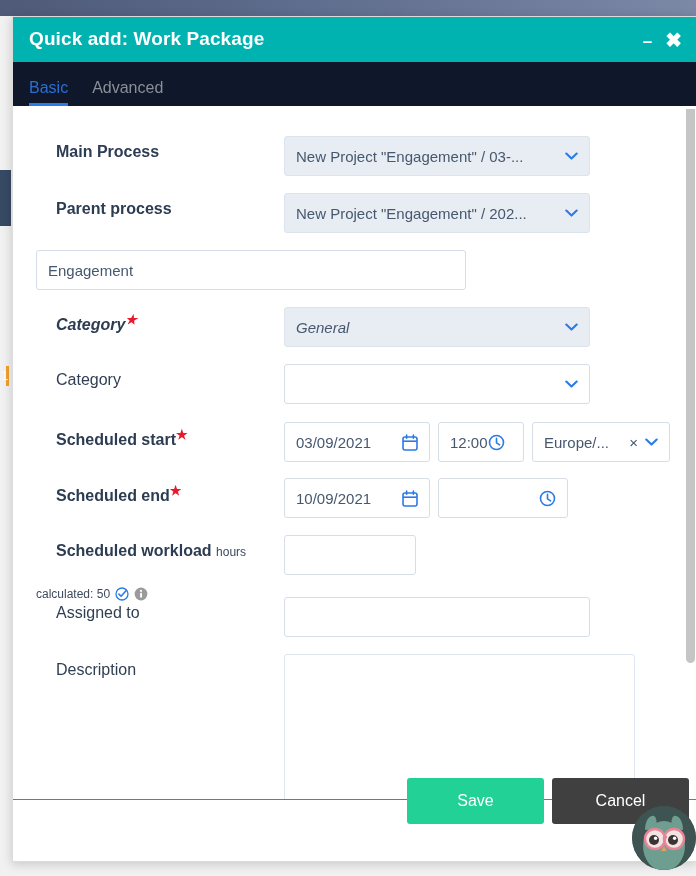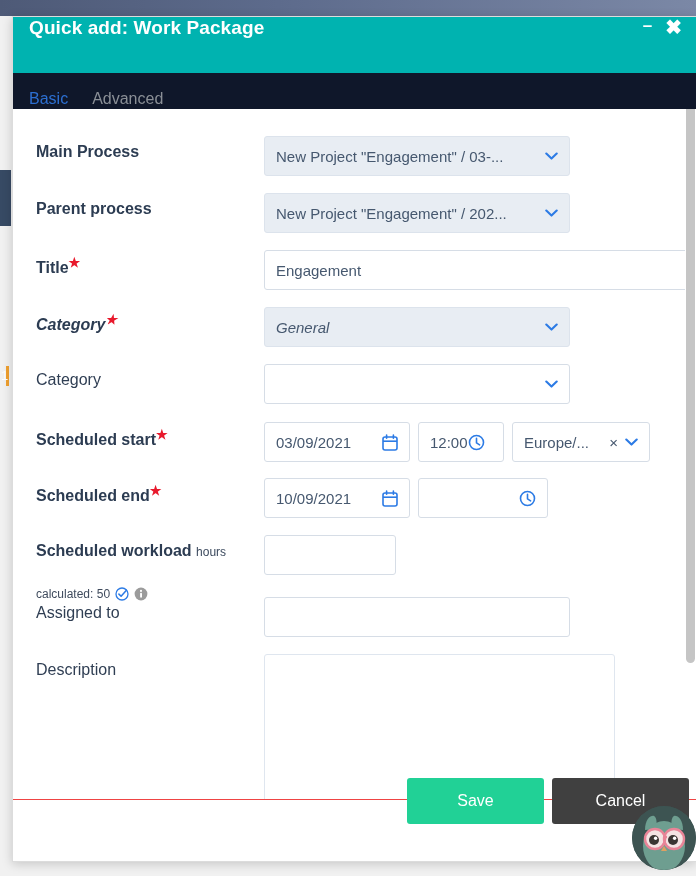--- a/index.html
+++ b/index.html
@@ -46,23 +46,23 @@
     width: 684px; height: 846px;
     background: #ffffff;
     border: 1px solid #dcdcdc;
     border-right: none;
     box-shadow: 0 2px 10px rgba(0,0,0,0.18);
     overflow: hidden;
   }
 
   
   #modal-titlebar {
-    height: 56px;
+    height: 45px;
     background: #00b3b0;
-    display: flex; align-items: flex-start;
+    display: flex; align-items: flex-end;
     padding: 0 14px 12px 16px;
   }
   #modal-title {
     flex: 1;
     color: #ffffff;
     font-size: 19px;
     font-weight: bold;
     letter-spacing: 0.1px;
     white-space: nowrap;
   }
@@ -132,20 +132,21 @@
     position: relative;
   }
   .row-label {
     width: 228px;
     flex: 0 0 228px;
     font-size: 16px;
     color: #2c3c52;
     font-weight: bold;
     padding-top: 6px;
     line-height: 1.2;
+    margin-left: 20px;
   }
   .row-label.normal { font-weight: normal; color: #2f3e53; }
   .req {
     color: #e8192c;
     font-size: 13px;
     vertical-align: super;
     line-height: 1;
   }
   .suffix {
     font-weight: normal;
@@ -319,23 +320,20 @@
           <span class="chev">
             <svg class="svg-ico" width="13" height="9" viewBox="0 0 13 9">
                 <path d="M1.3 1.6 L6.5 6.6 L11.7 1.6" stroke="#2c7be5" stroke-width="2.1" fill="none" stroke-linecap="round" stroke-linejoin="round"></path>
               </svg>
           </span>
         </div>
       </div>
     </div>
 
     <div class="row row-title">
-      <div class="row-label">
-        <span>Title</span><span class="req">★</span>
-      </div>
       <div class="row-fields">
         <div class="input w430">
           <span class="sel-text">Engagement</span>
         </div>
       </div>
     </div>
 
     <div class="row row-category1">
       <div class="row-label">
         <span>Category</span><span class="req">★</span>

